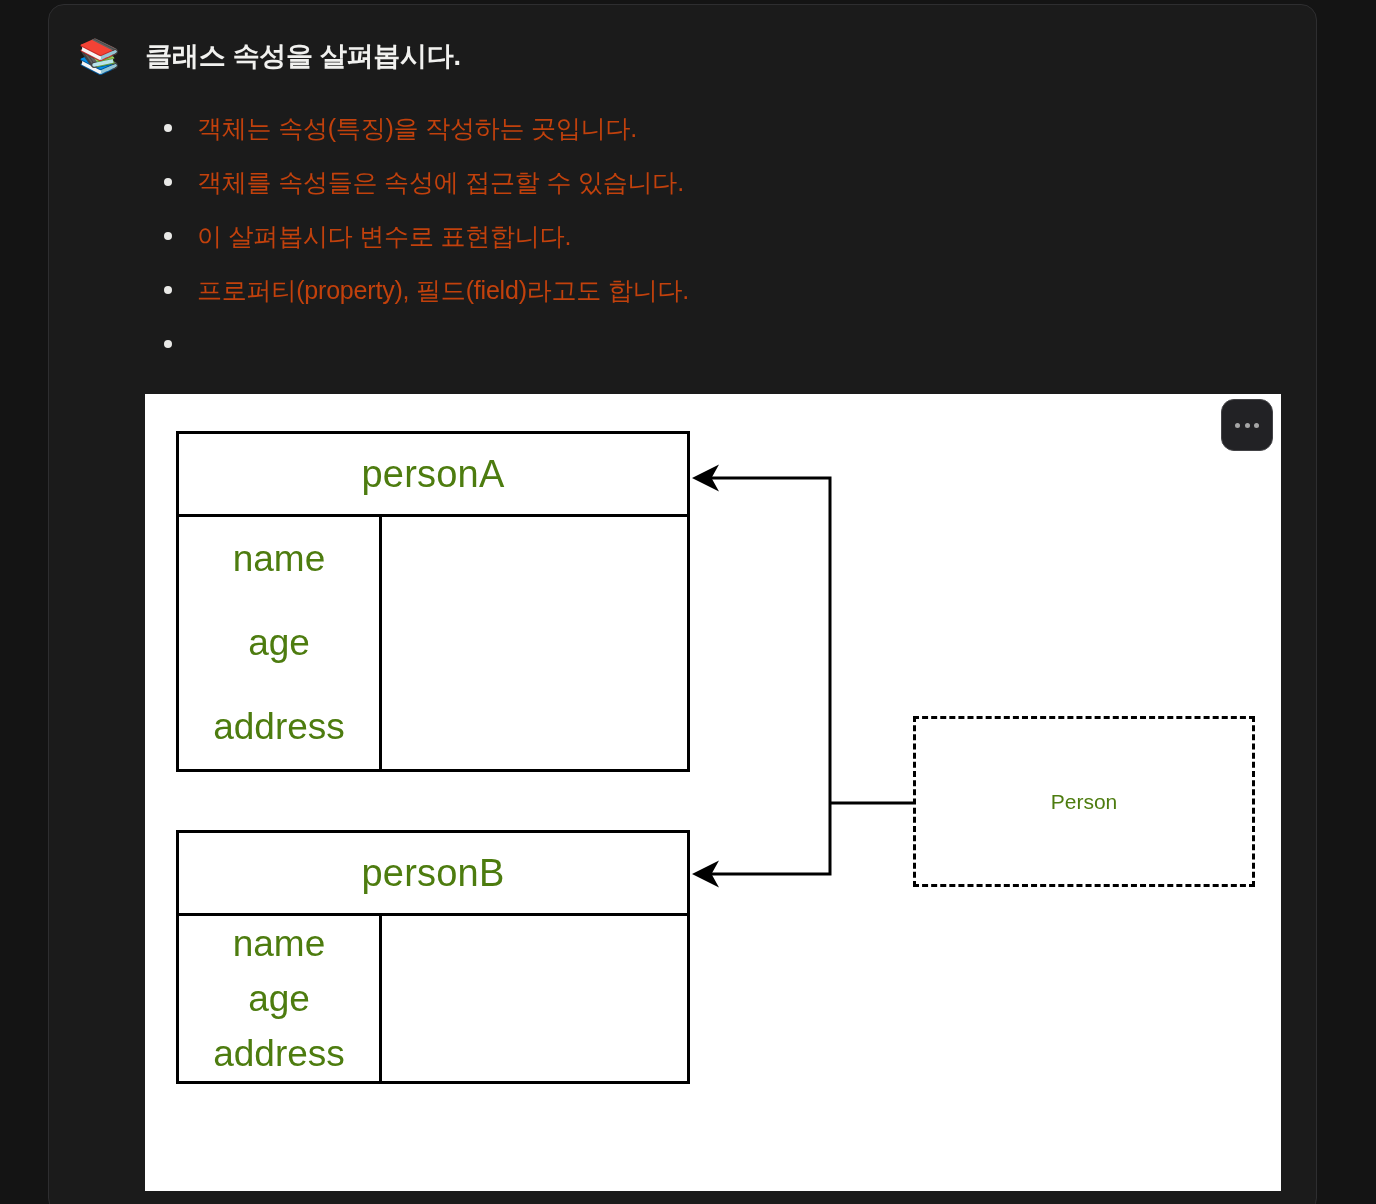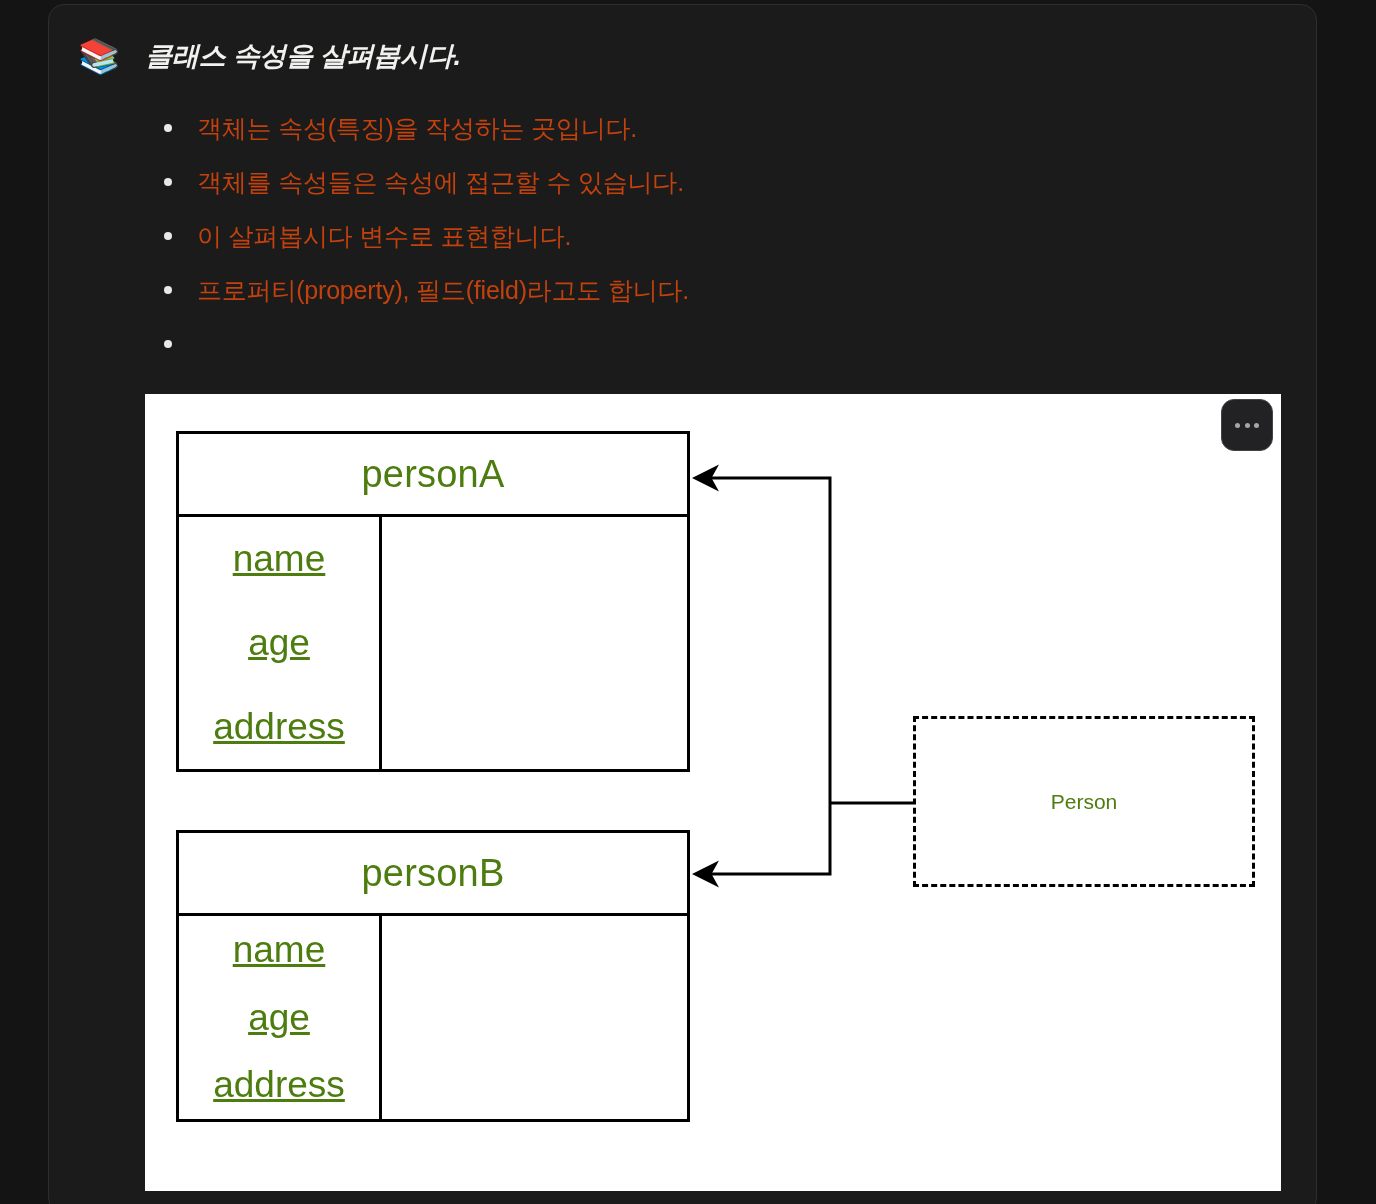--- a/index.html
+++ b/index.html
@@ -31,21 +31,20 @@
     align-items: center;
     gap: 25px;
     height: 44px;
   }
   .heading .emoji { font-size: 34px; line-height: 1; }
   .heading .heading-text {
     font-size: 27px;
     font-weight: 700;
     color: #f1f1ef;
     letter-spacing: -0.3px;
-    font-style: italic;
   }
   
   .bullets {
     position: absolute;
     left: 164px;
     top: 101px;
     width: 1000px;
     list-style: none;
   }
   .bullet-item {
@@ -92,32 +91,32 @@
   .obj-table {
     position: absolute;
     left: 31px;
     width: 514px;
     border: 3px solid #000;
     background: #fff;
     display: flex;
     flex-direction: column;
   }
   .obj-table.a { top: 37px;  height: 341px; }
-  .obj-table.b { top: 436px; height: 292px; }
+  .obj-table.b { top: 436px; height: 254px; }
   .obj-header {
     height: 83px;
     flex: 0 0 83px;
     border-bottom: 3px solid #000;
     display: flex;
     align-items: center;
     justify-content: center;
     font-size: 38px;
     letter-spacing: 0.2px;
   }
-  .obj-body { flex: 1; display: flex; text-decoration: underline; }
+  .obj-body { flex: 1; display: flex; }
   .obj-fields {
     width: 203px;
     flex: 0 0 203px;
     border-right: 3px solid #000;
     display: flex;
     flex-direction: column;
   }
   .obj-field {
     flex: 1;
     display: flex;

